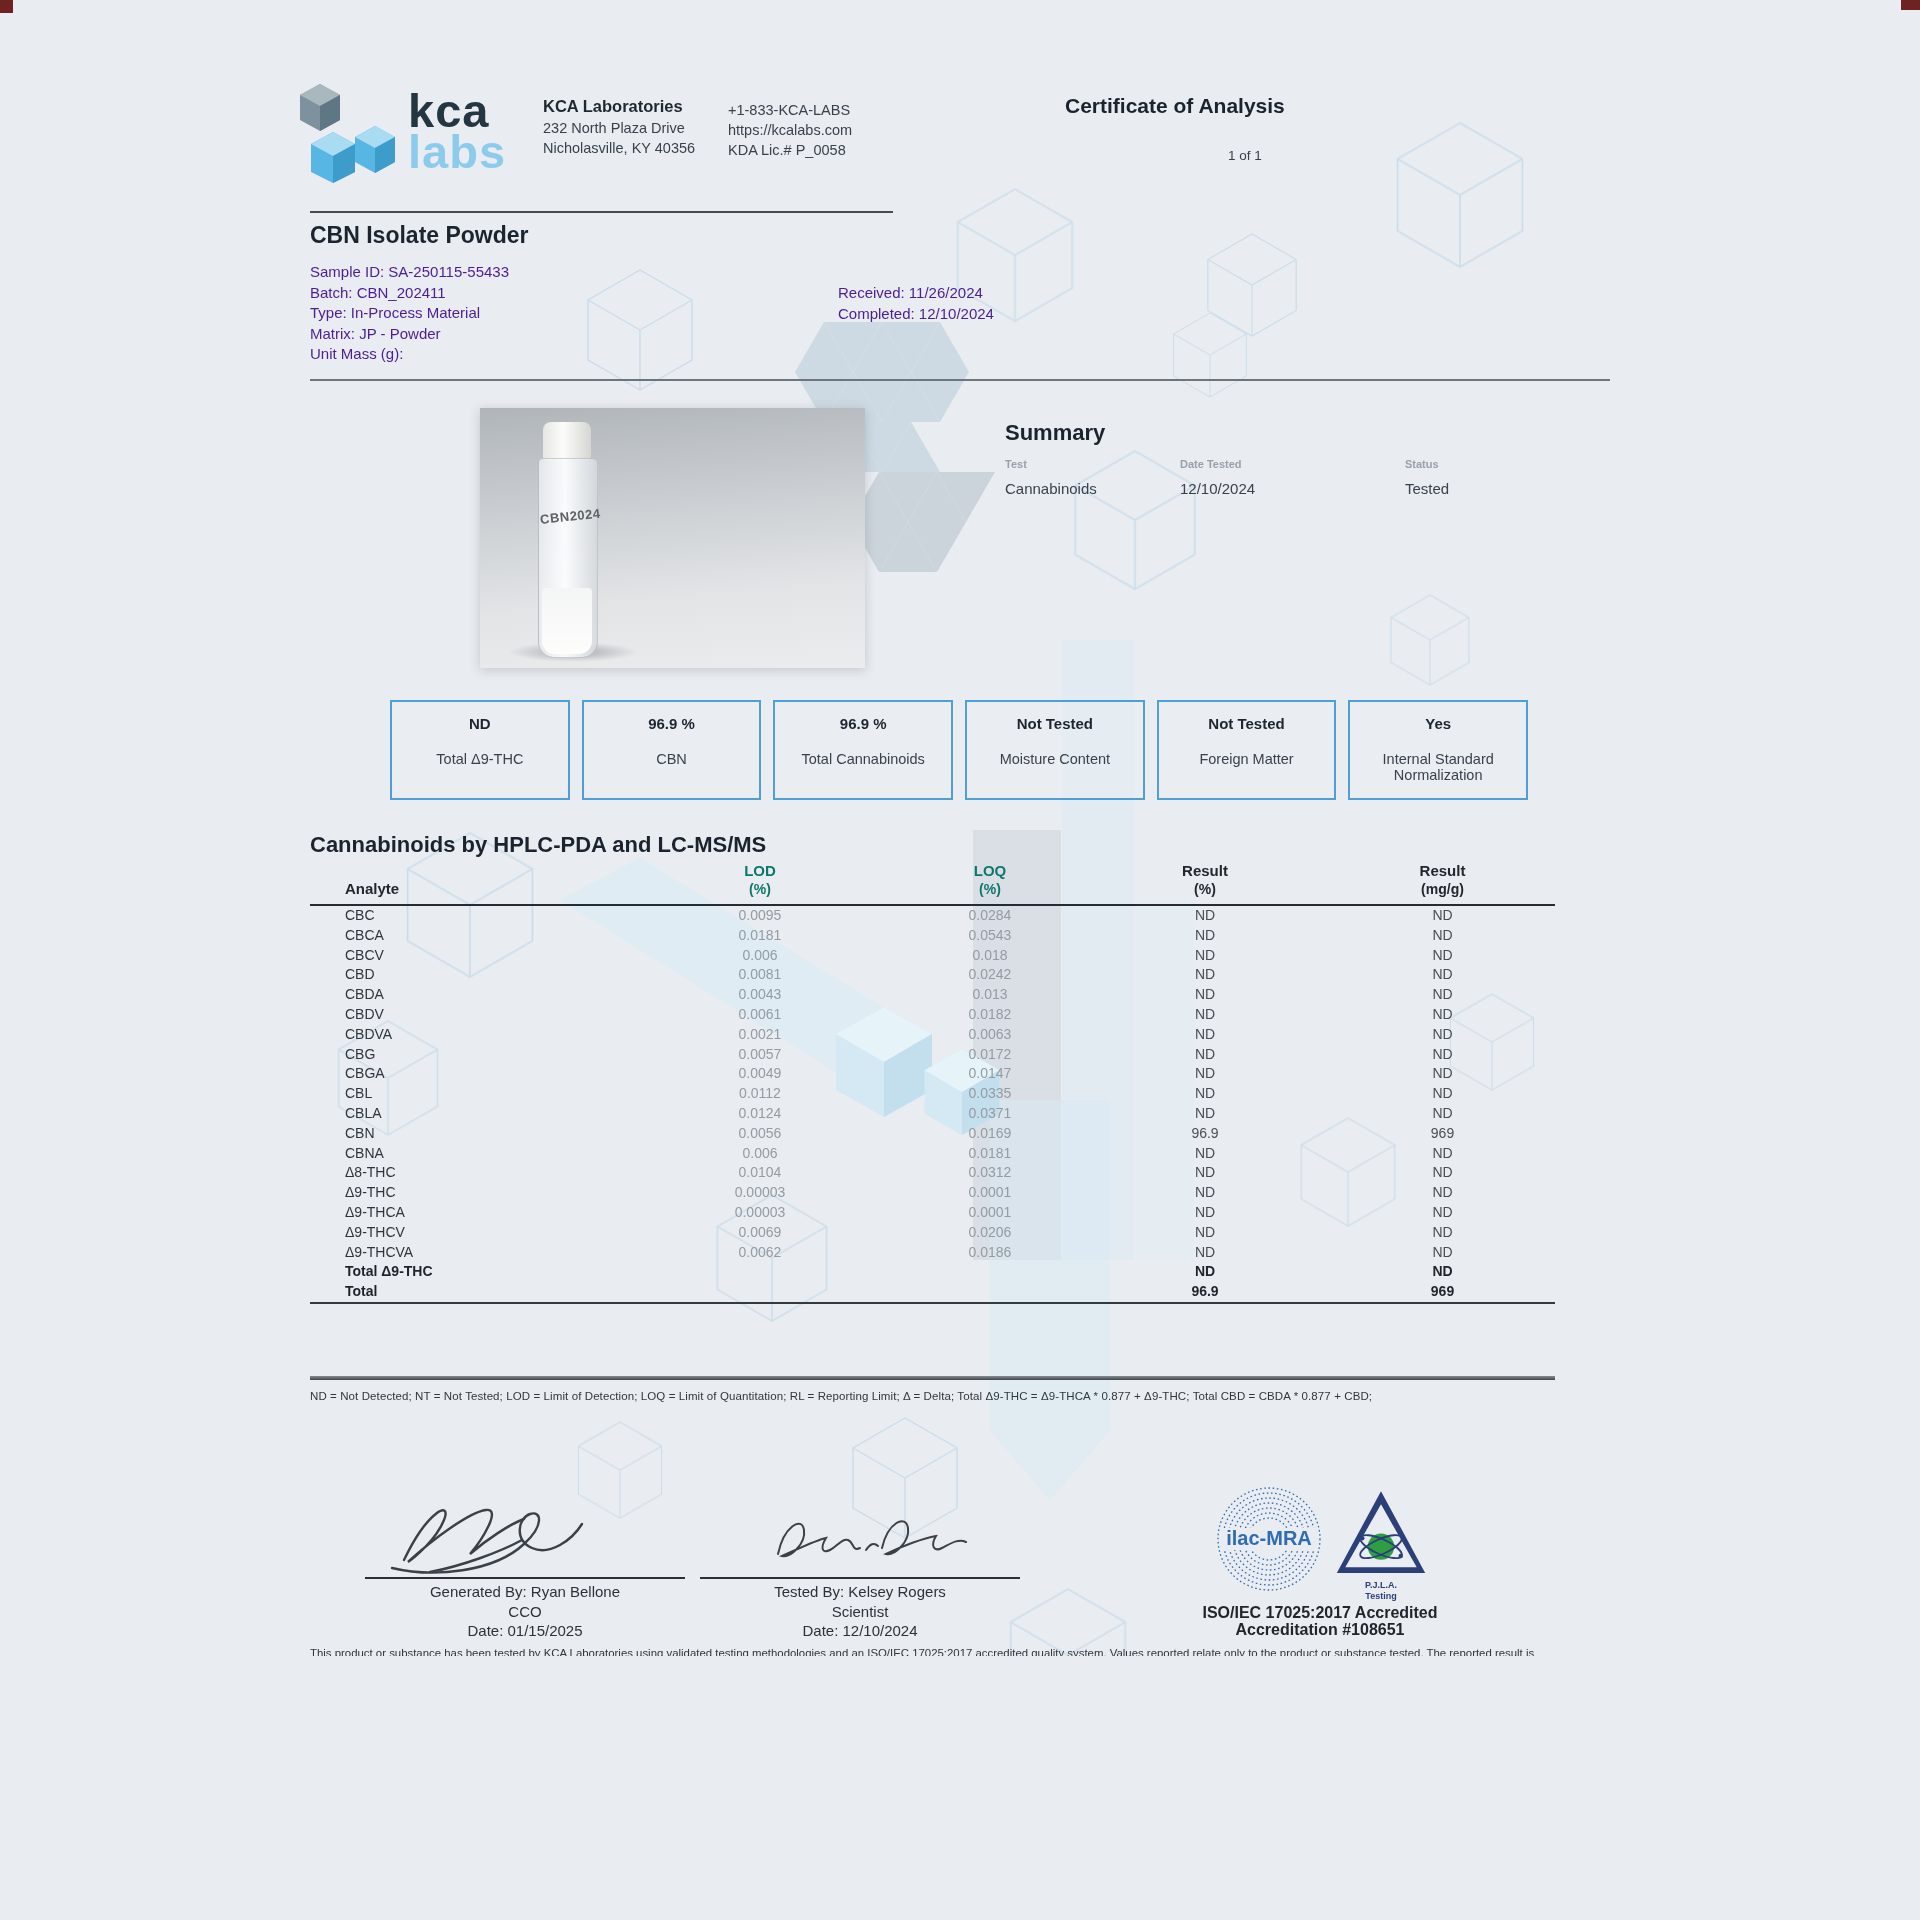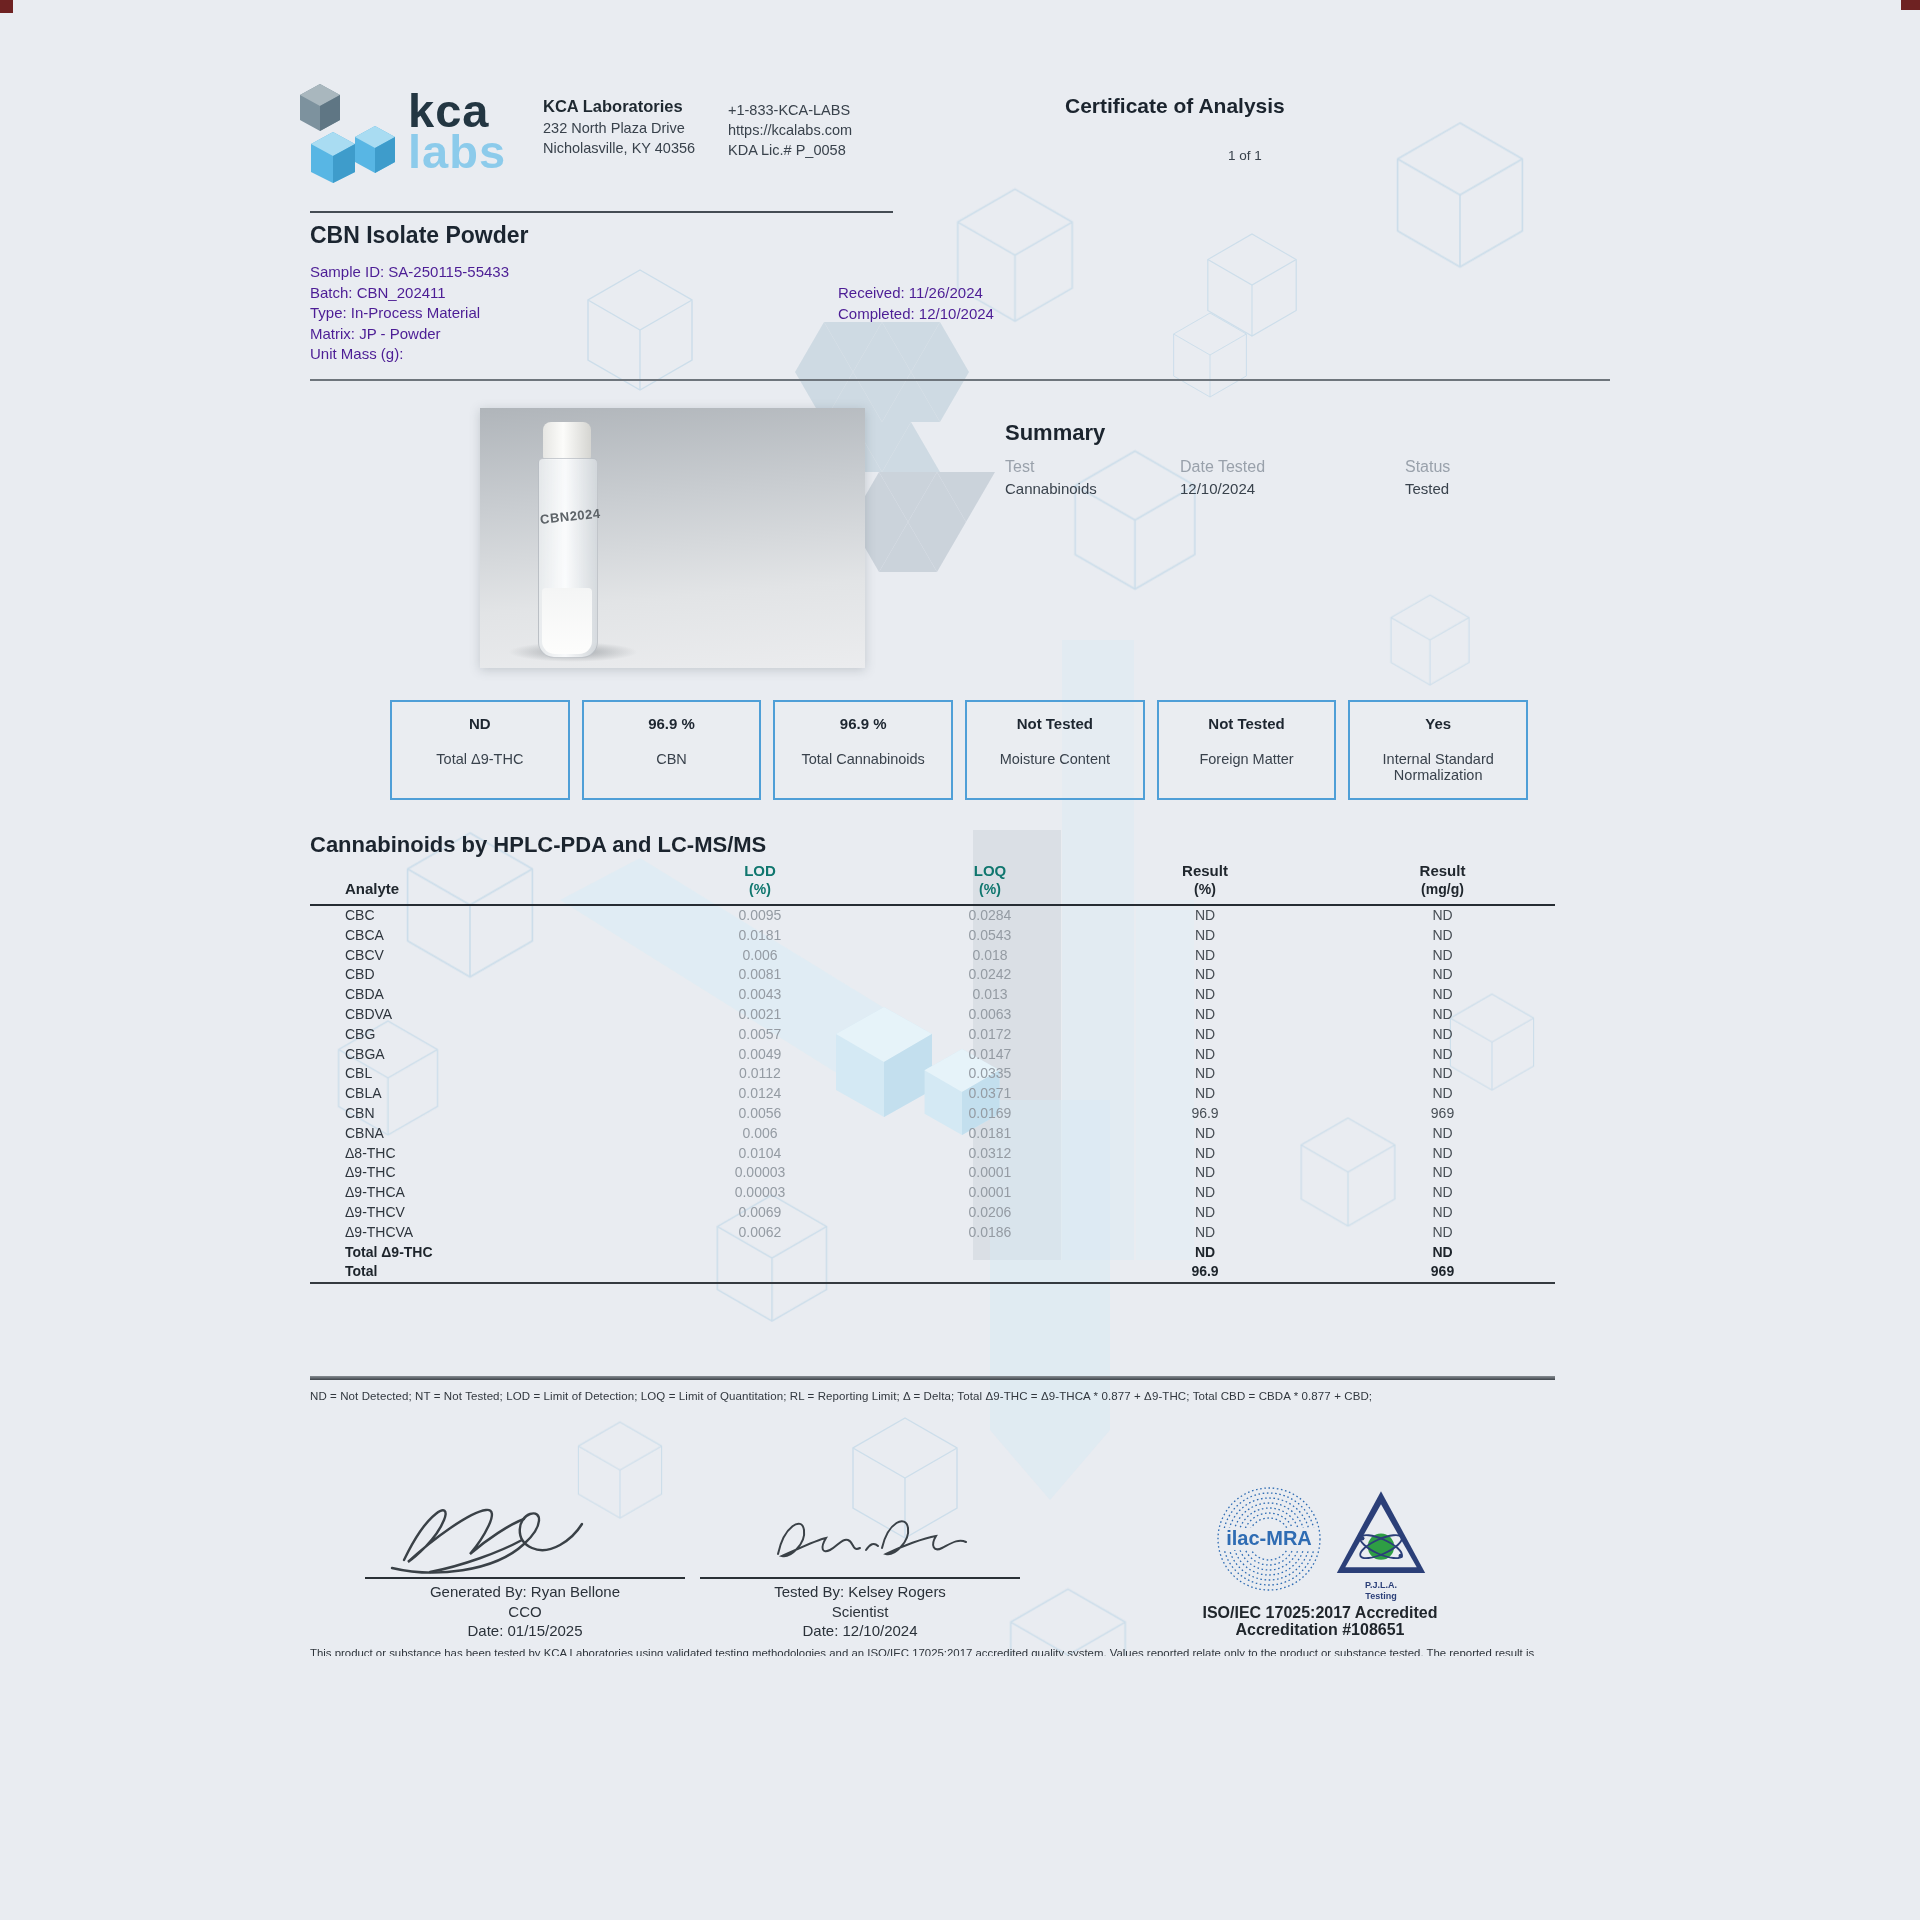--- a/index.html
+++ b/index.html
@@ -41,21 +41,21 @@
   .vial-body{position:absolute;left:0;top:36px;width:58px;height:198px;border-radius:5px 5px 16px 16px;
     border:1px solid rgba(168,174,180,.6);
     background:linear-gradient(90deg, rgba(233,236,238,.88), rgba(252,253,254,.95) 45%, rgba(212,217,221,.88));}
   .vial-label{position:absolute;left:1px;top:50px;width:56px;text-align:center;font-size:13px;
     font-weight:600;color:#5d6368;transform:rotate(-6deg);letter-spacing:.5px;}
   .vial-powder{position:absolute;left:3px;bottom:3px;width:50px;height:66px;border-radius:4px 4px 13px 13px;
     background:linear-gradient(180deg,#f4f5f5,#fdfdfc);}
 
   
   .summary-title{font-size:22px;font-weight:bold;color:#1b242e;}
-  .sum-label{font-size:16px;font-weight:normal;color:#99a1ab;}
+  .sum-label{font-size:11px;font-weight:bold;color:#99a1ab;}
   .sum-value{font-size:15px;color:#39424c;}
 
   
   .boxes{position:absolute;left:390px;top:700px;width:1138px;display:flex;gap:12px;}
   .result-box{flex:1;height:100px;border:2px solid #4f9fd7;box-sizing:border-box;
     display:flex;flex-direction:column;align-items:center;padding-top:13px;background:rgba(238,241,245,.25);}
   .rb-value{font-size:15px;font-weight:bold;color:#1d2630;}
   .rb-label{margin-top:19px;font-size:14.5px;color:#39424c;text-align:center;line-height:16px;padding:0 8px;}
 
   
@@ -322,20 +322,27 @@
             <td>ND</td>
           </tr>
           <tr>
             <td>CBDA</td>
             <td>0.0043</td>
             <td>0.013</td>
             <td>ND</td>
             <td>ND</td>
           </tr>
           <tr>
+            <td>CBDV</td>
+            <td>0.0061</td>
+            <td>0.0182</td>
+            <td>ND</td>
+            <td>ND</td>
+          </tr>
+          <tr>
             <td>CBDVA</td>
             <td>0.0021</td>
             <td>0.0063</td>
             <td>ND</td>
             <td>ND</td>
           </tr>
           <tr>
             <td>CBG</td>
             <td>0.0057</td>
             <td>0.0172</td>

